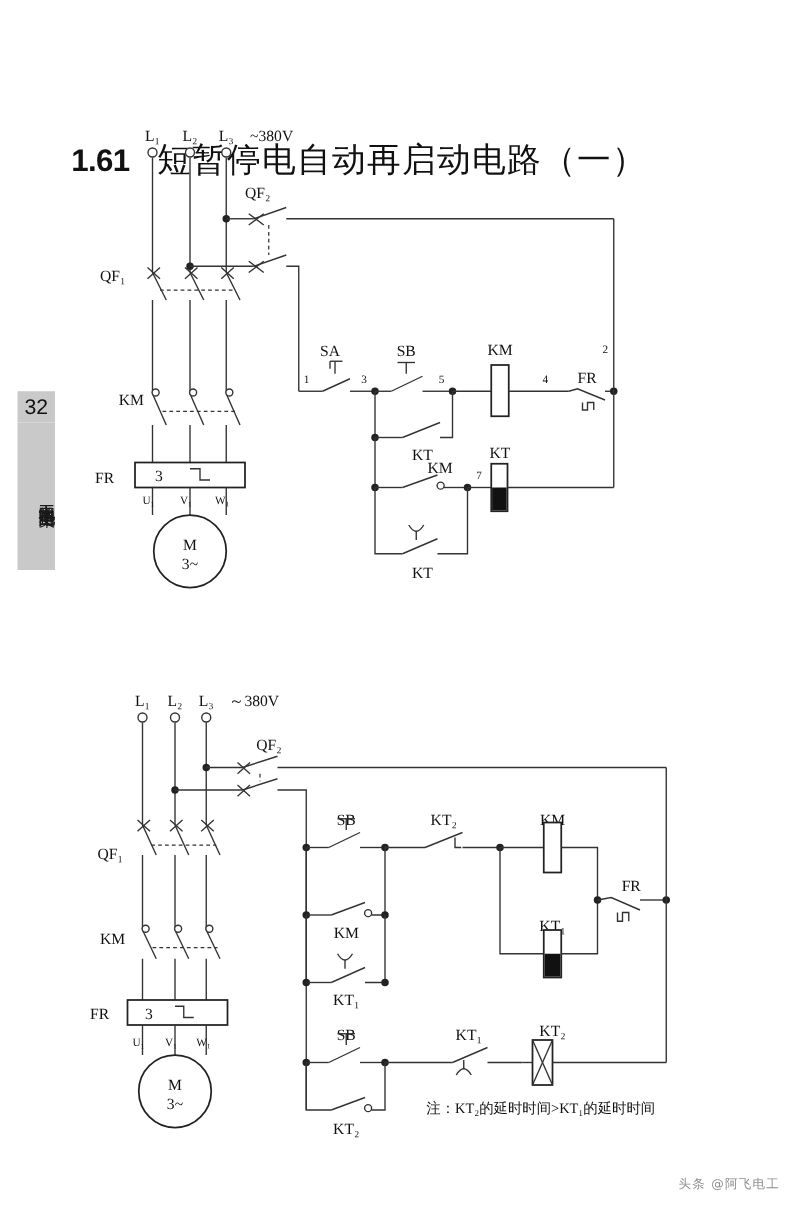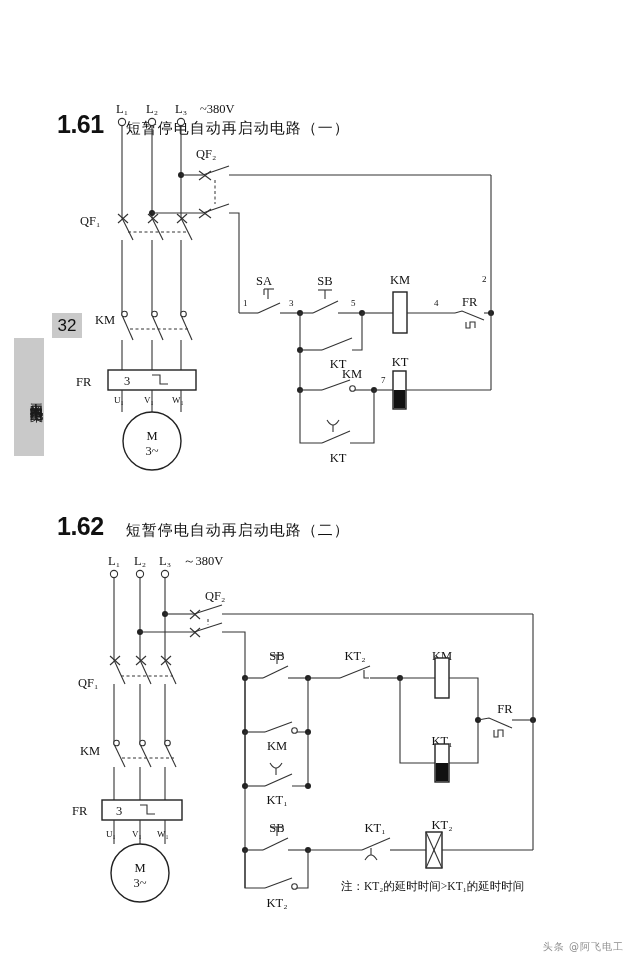--- a/index.html
+++ b/index.html
@@ -29,21 +29,21 @@
   }
   .sec-num {
     font-family: "Liberation Sans", sans-serif;
     font-weight: bold;
     font-size: 25px;
     letter-spacing: -0.5px;
     color: #111;
   }
   .sec-title {
     font-family: "DejaVu Sans", sans-serif;
-    font-size: 15px;
+    font-size: 27px;
     margin-left: 22px;
     color: #111;
     letter-spacing: 1px;
   }
   
   .side-tab {
     position: absolute;
     left: 14px;
     top: 313px;
     width: 30px;
@@ -51,21 +51,20 @@
   }
   .side-num {
     background: #c9c9c9;
     color: #111;
     font-family: "Liberation Sans", sans-serif;
     font-size: 17px;
     line-height: 25px;
     height: 25px;
     width: 30px;
     display: block;
-    margin-left: 38px;
   }
   .side-vert {
     background: #c9c9c9;
     width: 30px;
     padding: 4px 0 6px 0;
     font-family: "DejaVu Sans", sans-serif;
     font-size: 13.5px;
     line-height: 15.5px;
     writing-mode: vertical-rl;
     text-orientation: upright;
@@ -299,24 +298,20 @@
     <path class="wire" d="M300 290 L300 343 L322 343"></path>
     <text class="lbl" x="338" y="362" text-anchor="middle">KT</text>
     <g>
       <path class="wire" d="M322 343 L350 331"></path>
       <path class="wire" d="M333 325 L333 332"></path>
       <path class="wire" d="M327 320 Q333 330 339 320"></path>
       <path class="wire" d="M350 343 L374 343 L374 290"></path>
     </g>
   </svg>
 
-  <div class="sec-head" style="left:57px; top:512px;">
-    <span class="sec-num">1.62</span>
-    <span class="sec-title">短暂停电自动再启动电路（二）</span>
-  </div>
 
   <svg class="diagram" style="left:0px; top:552px;" width="640" height="400" viewBox="0 0 640 400">
 
     <text class="lbl" x="114" y="13" text-anchor="middle">L₁</text>
     <text class="lbl" x="140" y="13" text-anchor="middle">L₂</text>
     <text class="lbl" x="165" y="13" text-anchor="middle">L₃</text>
     <text class="lbl" x="183" y="13">～380V</text>
 
     <circle class="term" cx="114" cy="22" r="3.6"></circle>
     <circle class="term" cx="140" cy="22" r="3.6"></circle>

